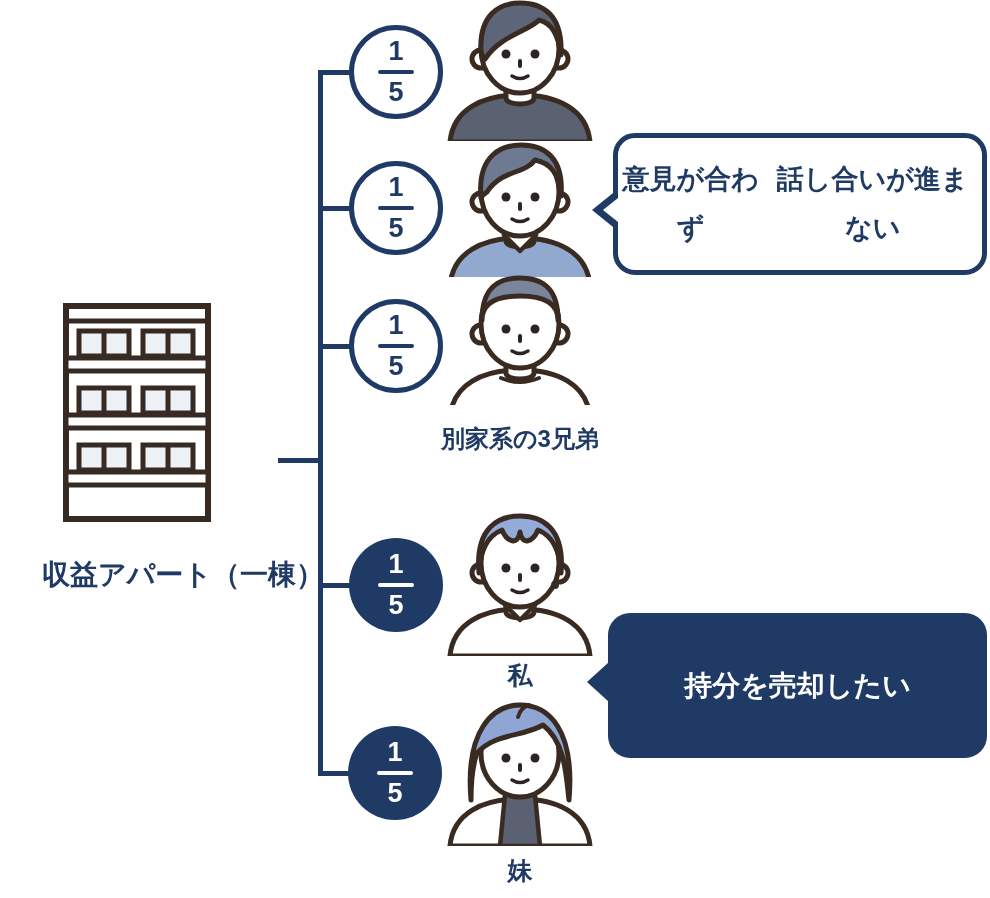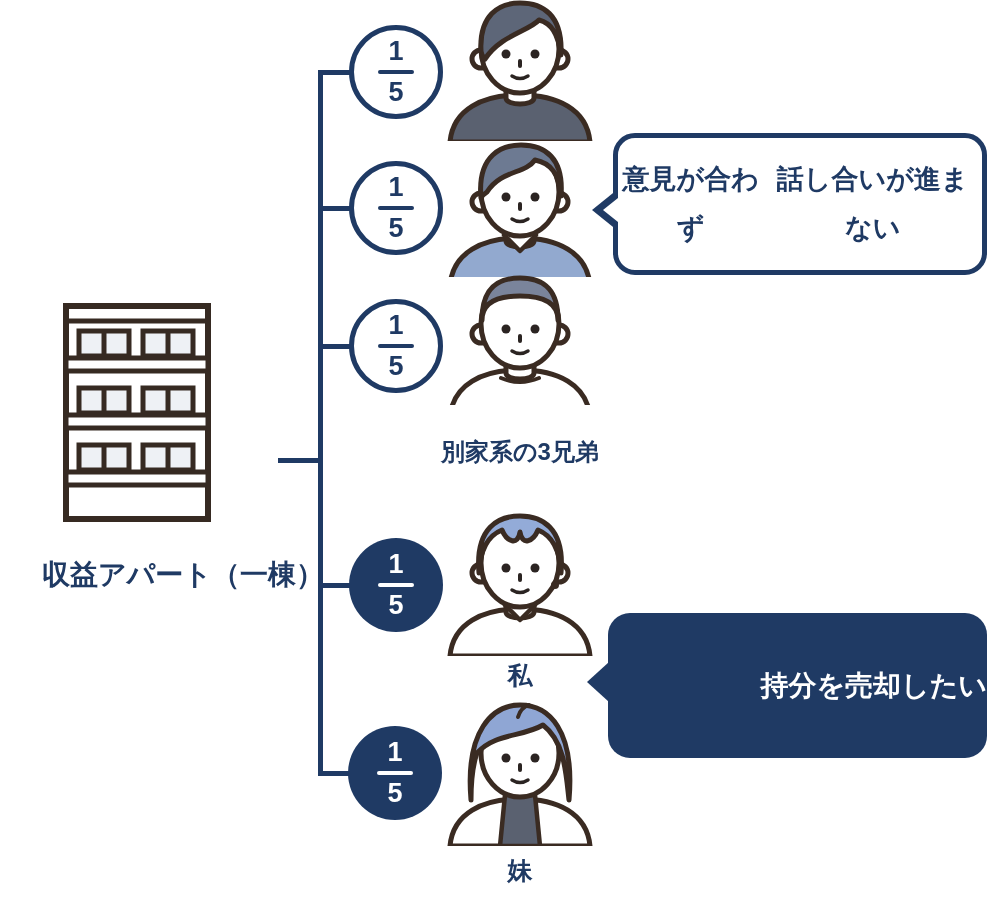--- a/index.html
+++ b/index.html
@@ -142,21 +142,21 @@
       <circle cx="134" cy="62" r="9" fill="#ffffff" stroke="#3a2b22" stroke-width="5"></circle>
       <ellipse cx="95" cy="52" rx="39" ry="44" fill="#ffffff" stroke="#3a2b22" stroke-width="5"></ellipse>
       <path d="M57,48 C57,14 75,6 95,6 C115,6 133,14 133,48 C133,32 120,24 95,24 C70,24 57,32 57,48 Z" fill="#7a849b" stroke="#3a2b22" stroke-width="5" stroke-linejoin="round"></path>
       <circle cx="81" cy="57" r="4.5" fill="#2b2422"></circle>
       <circle cx="110" cy="57" r="4.5" fill="#2b2422"></circle>
       <rect x="93" y="62" width="4" height="9" rx="2" fill="#2b2422"></rect>
       <path d="M87,79 Q95,84 103,79" fill="none" stroke="#2b2422" stroke-width="3.5" stroke-linecap="round"></path>
     </svg>
   </div>
 
-  <div class="lbl" style="left:410px; top:436px; width:220px; font-size:24px;">別家系の3兄弟</div>
+  <div class="lbl" style="left:410px; top:423px; width:220px; font-size:24px;">別家系の3兄弟</div>
 
   <div class="avatar" style="top:511px; height:145px;">
     <svg width="190" height="145" viewBox="0 0 190 145">
       <path d="M25,145 C28,112 58,98 95,98 C132,98 162,112 165,145 Z" fill="#ffffff" stroke="#3a2b22" stroke-width="5" stroke-linejoin="round"></path>
       <path d="M81,78 L81,101 C81,109 109,109 109,101 L109,78 Z" fill="#ffffff" stroke="#3a2b22" stroke-width="5" stroke-linejoin="round"></path>
       <path d="M80,94 L95,109 L110,94 L103,88 L87,88 Z" fill="#ffffff" stroke="#3a2b22" stroke-width="4.5" stroke-linejoin="round"></path>
       <circle cx="56" cy="62" r="9" fill="#ffffff" stroke="#3a2b22" stroke-width="5"></circle>
       <circle cx="134" cy="62" r="9" fill="#ffffff" stroke="#3a2b22" stroke-width="5"></circle>
       <ellipse cx="95" cy="52" rx="39" ry="44" fill="#ffffff" stroke="#3a2b22" stroke-width="5"></ellipse>
       <path d="M54,62 C50,16 74,5 95,5 C116,5 140,16 136,62 C135,40 128,25 113,19 C108,31 97,35 95,21 C93,35 82,31 77,19 C62,25 55,40 54,62 Z" fill="#93abd8" stroke="#3a2b22" stroke-width="5" stroke-linejoin="round"></path>
@@ -187,18 +187,18 @@
 
   <div class="lbl" style="left:480px; top:854px; width:80px; font-size:25px;">妹</div>
 
   <div class="bubble white" style="left:613px; top:133px; width:374px; height:142px;">
     <span class="tail b1-tail-outer"></span>
     <span class="tail b1-tail-inner"></span>
     <span>意見が合わず</span>
     <span>話し合いが進まない</span>
   </div>
 
-  <div class="bubble navy" style="left:608px; top:613px; width:379px; height:145px;justify-content:flex-end;">
+  <div class="bubble navy" style="left:608px; top:613px; width:379px; height:145px;">
     <span class="tail b2-tail"></span>
     <span>持分を売却したい</span>
   </div>
 
 </div>
 
 </body></html>

